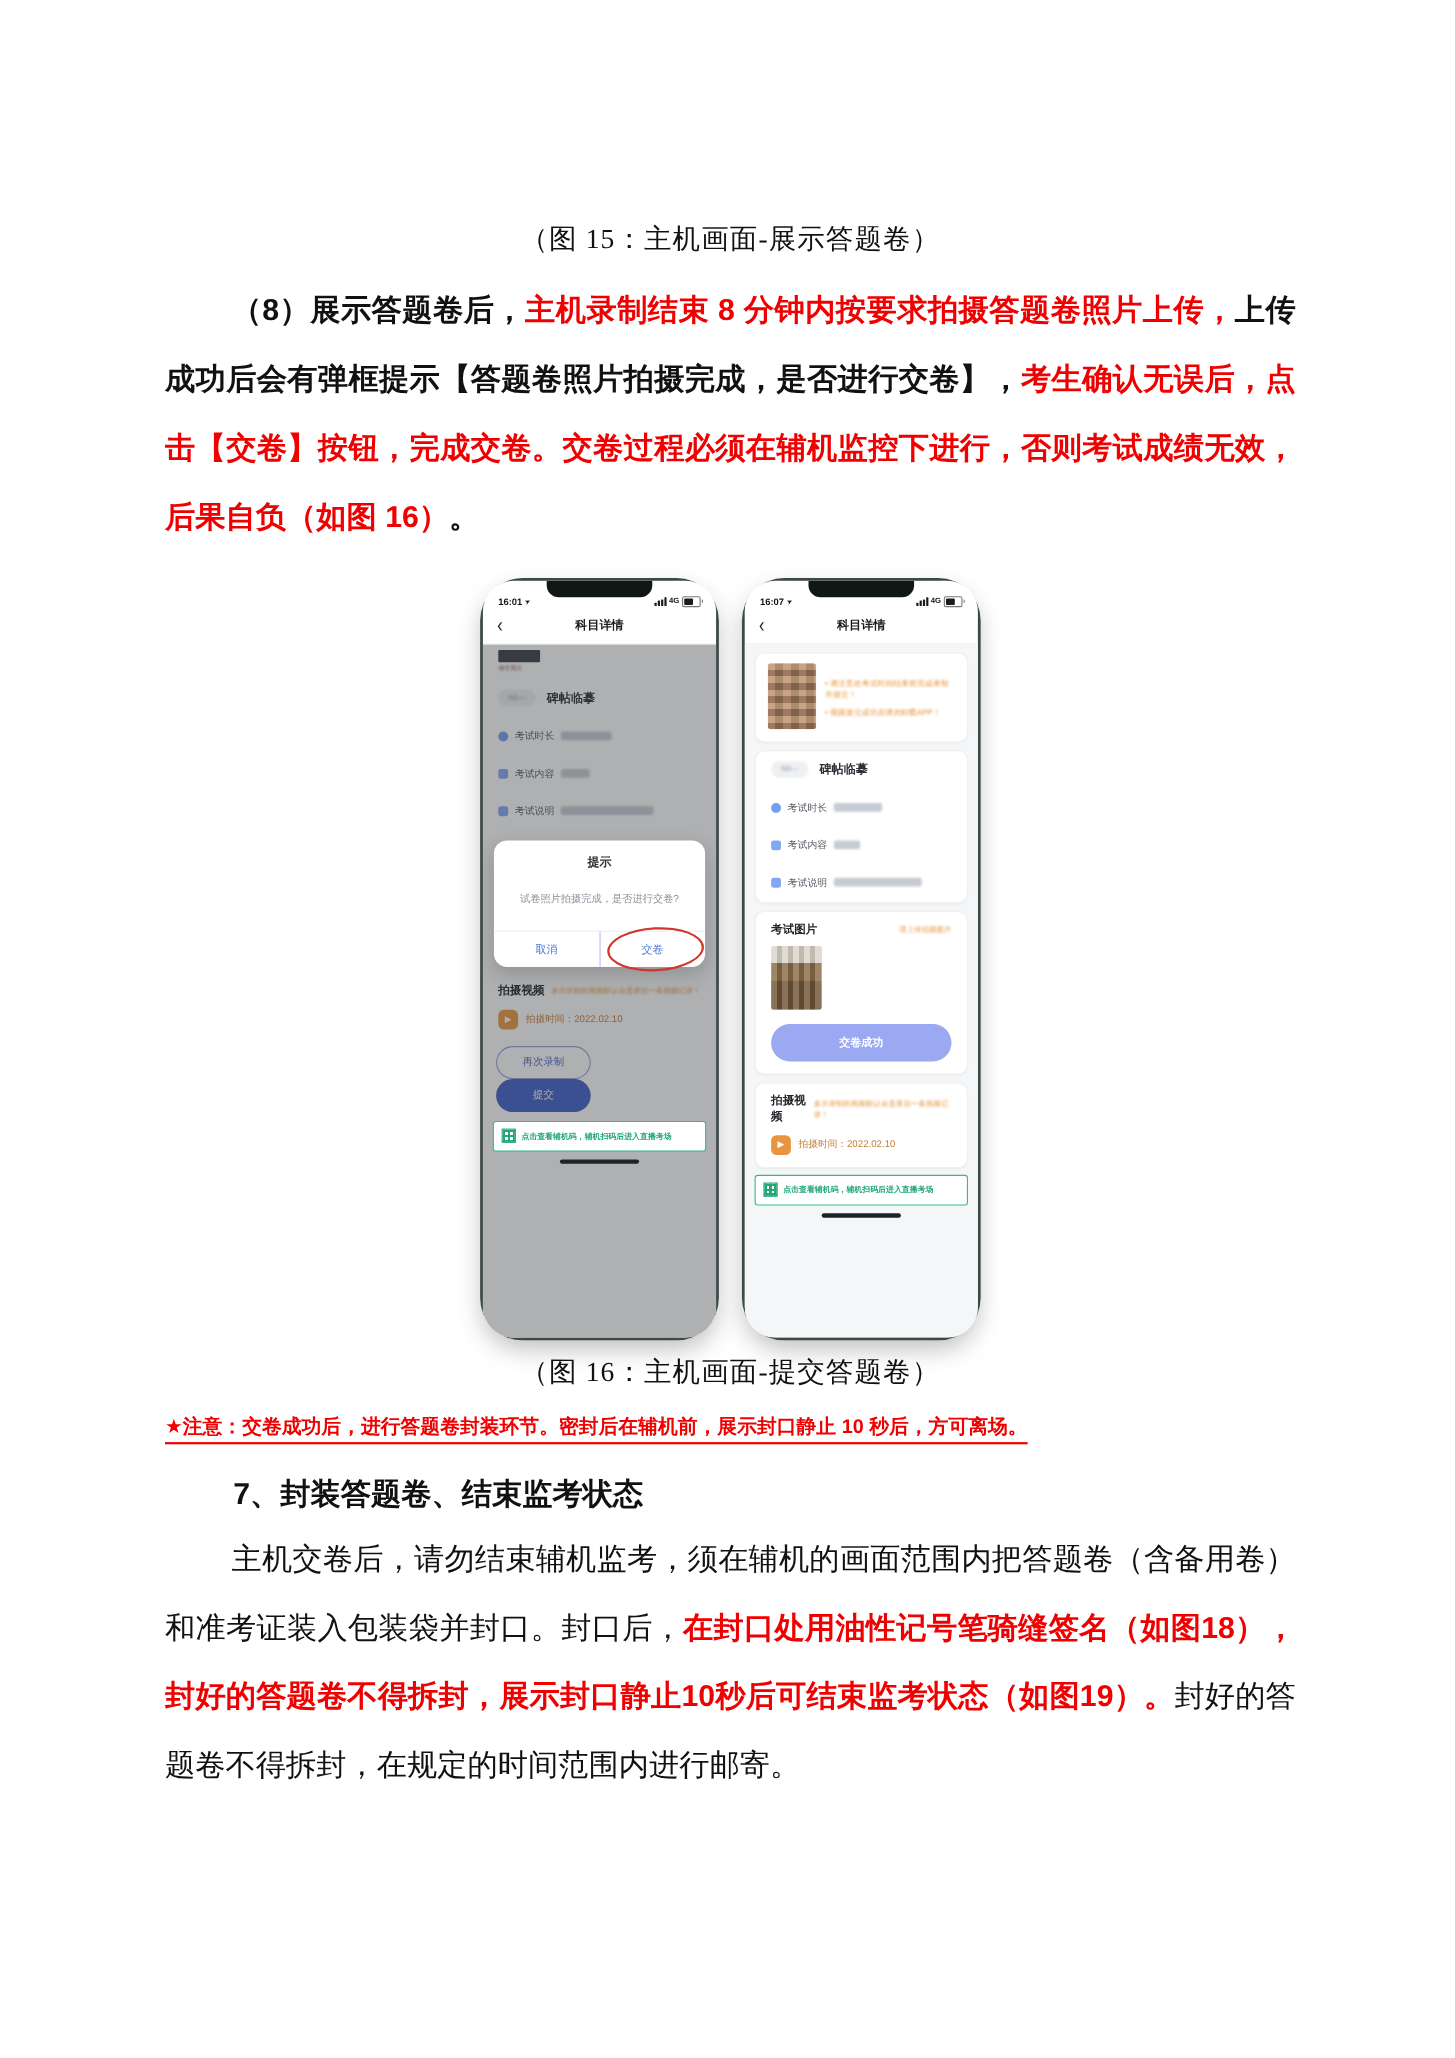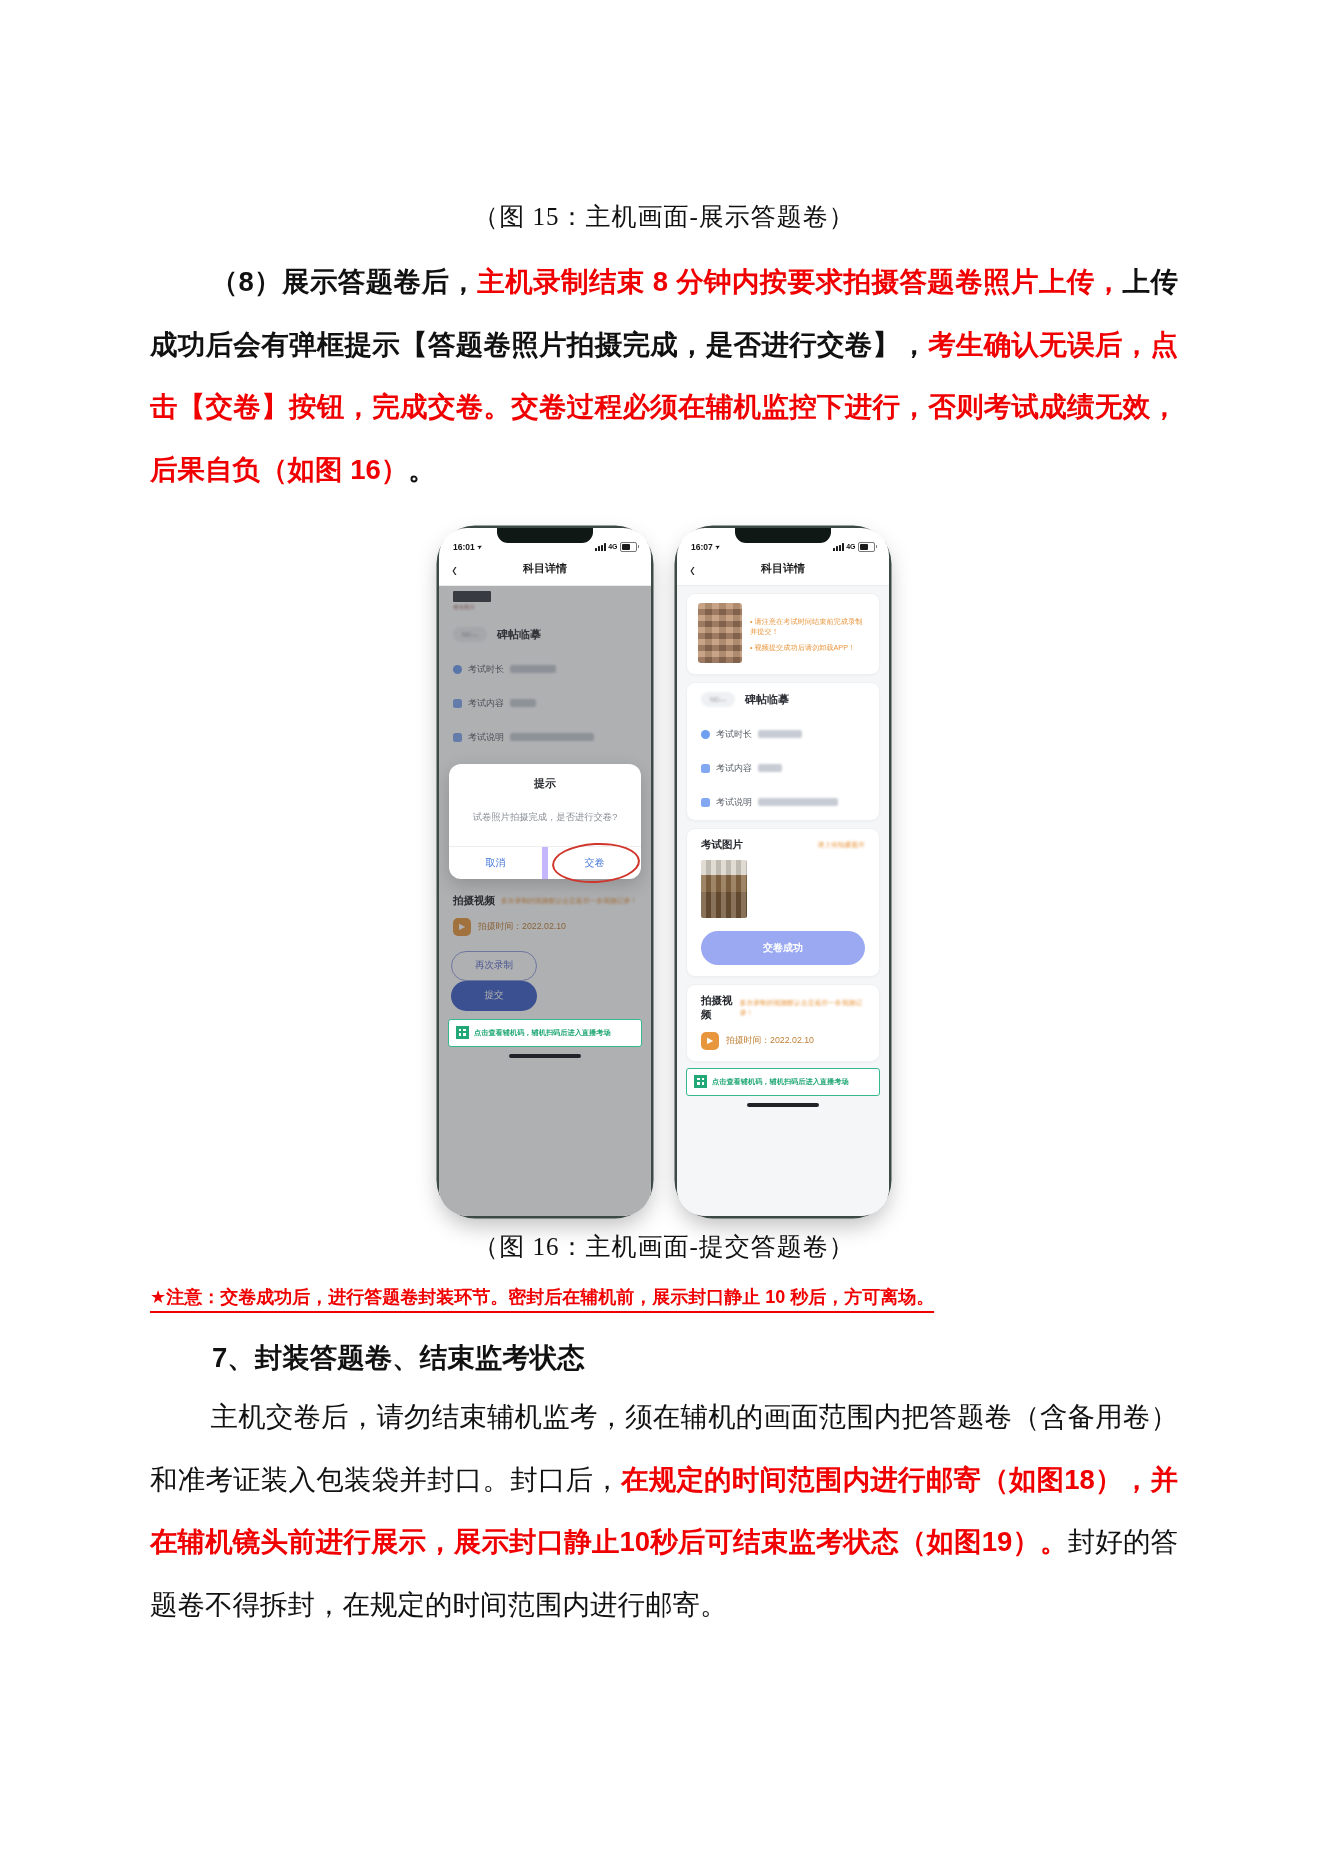--- a/index.html
+++ b/index.html
@@ -74,21 +74,21 @@
   .remnant{display:flex;flex-direction:column;gap:2px;padding:5px 14px 0 14px;}
   .remnant .rimg{width:38px;height:11px;background:#3a3f45;border-radius:1px;filter:blur(.6px);}
   .remnant .rtxt{font-size:5.5px;color:#8a4a42;filter:blur(.8px);}
   .dialog{position:absolute;left:10px;right:10px;top:178px;background:#fff;border-radius:12px;z-index:4;
           box-shadow:0 6px 18px rgba(0,0,0,.18);}
   .dlg-title{text-align:center;font-size:11px;font-weight:bold;color:#2a2d33;padding-top:12px;}
   .dlg-body{text-align:center;font-size:9.3px;color:#8a8f96;padding:20px 14px 22px 14px;}
   .dlg-btns{display:flex;border-top:1px solid #ededed;height:32px;position:relative;}
   .dlg-btn{flex:1;display:flex;align-items:center;justify-content:center;font-size:10px;
            color:#4678d8;cursor:pointer;}
-  .dlg-btn.cancel{border-right:6px solid #c4b5fd;}
+  .dlg-btn.cancel{border-right:1px solid #c4b5fd;}
   .red-ellipse{position:absolute;right:1px;top:-4px;width:84px;height:36px;border:2.5px solid #d0362c;
                border-radius:50%;transform:rotate(-3deg);pointer-events:none;}
   .btns-row{display:flex;justify-content:space-between;padding:0 12px;margin-top:15px;flex-direction:column;}
   .pill{height:30px;border-radius:15px;display:flex;align-items:center;justify-content:center;
         font-size:9.5px;cursor:pointer;box-sizing:border-box;}
   .pill.outline{width:86px;border:1px solid #93a0dd;color:#5568c8;background:#fff;}
   .pill.fill{width:86px;background:#3d5fc7;color:#fff;}
   .lp-spacer{height:112px;}
   .z3{position:relative;z-index:3;}
 
@@ -302,16 +302,16 @@
         </div>
       </div>
     </div>
 
     <div class="fig-caption" style="margin-top:14px;">（图 16：主机画面-提交答题卷）</div>
 
     <p class="note-line">★注意：交卷成功后，进行答题卷封装环节。密封后在辅机前，展示封口静止 10 秒后，方可离场。</p>
 
     <div class="heading7">7、封装答题卷、结束监考状态</div>
 
-    <p class="para"><span class="black">主机交卷后，请勿结束辅机监考，须在辅机的画面范围内把答题卷（含备用卷）和准考证装入包装袋并封口。封口后，</span><span class="red hei">在规定的时间范围内进行邮寄（如图18），并在辅机镜头前进行展示，展示封口静止10秒后可结束监考状态（如图19）。</span><span class="black">封好的答题卷不得拆封，在规定的时间范围内进行邮寄。</span></p>
+    <p class="para"><span class="black">主机交卷后，请勿结束辅机监考，须在辅机的画面范围内把答题卷（含备用卷）和准考证装入包装袋并封口。封口后，</span><span class="red hei">在封口处用油性记号笔骑缝签名（如图18），封好的答题卷不得拆封，展示封口静止10秒后可结束监考状态（如图19）。</span><span class="black">封好的答题卷不得拆封，在规定的时间范围内进行邮寄。</span></p>
 
   </div>
 </div>
 
 </body></html>

